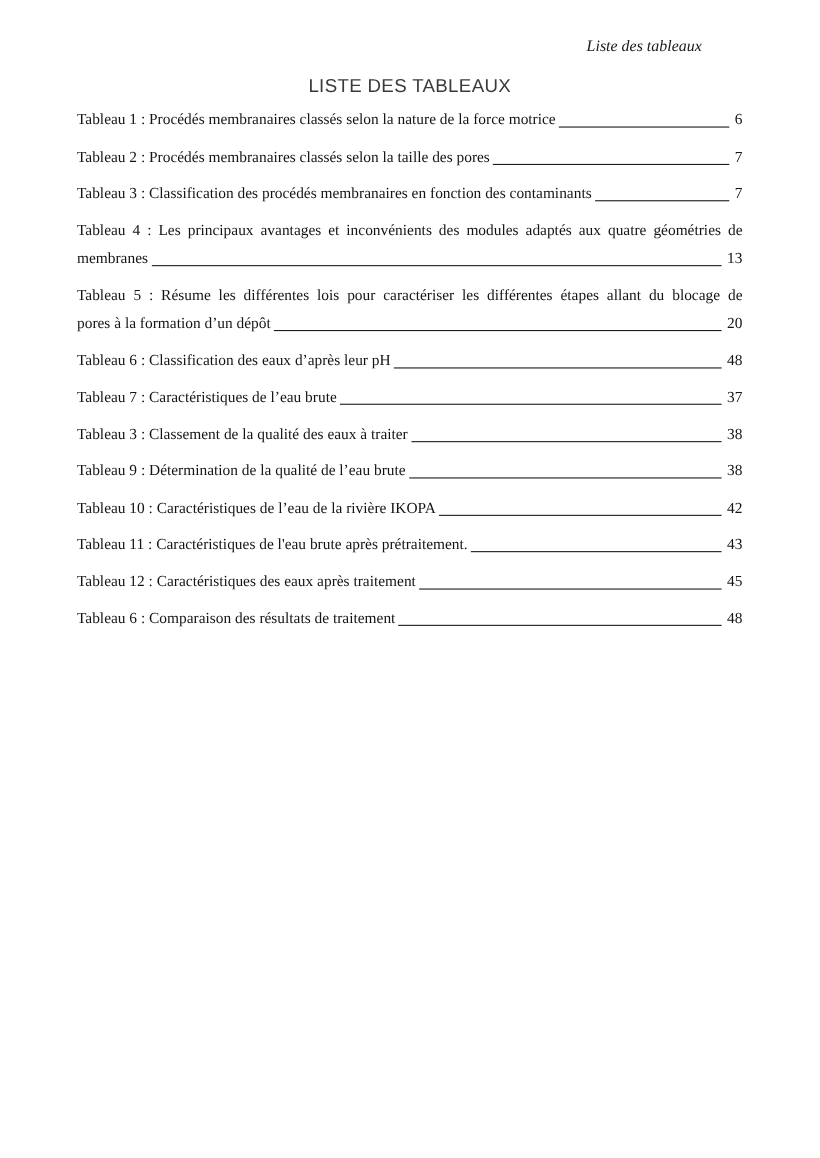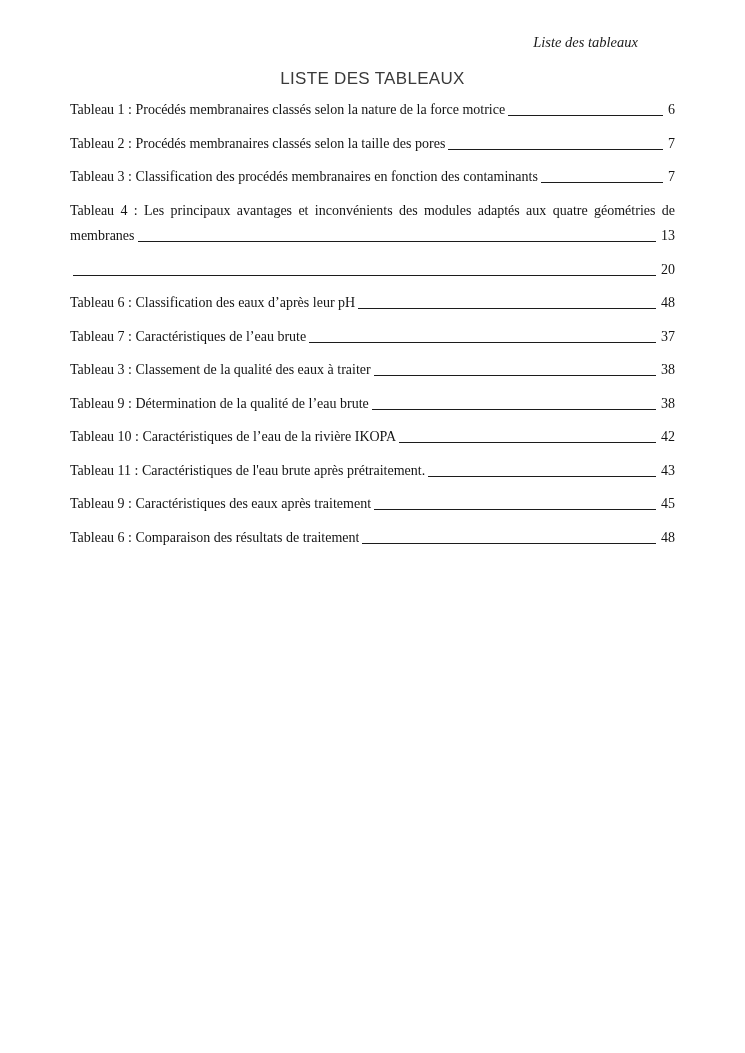--- a/index.html
+++ b/index.html
@@ -125,21 +125,23 @@
       </div>
       <div class="toc-entry">
         <div class="toc-just">Tableau 4 : Les principaux avantages et inconvénients des modules adaptés aux quatre géométries de</div>
         <div class="toc-row">
           <span class="toc-text">membranes</span>
           <span class="leader"></span>
           <span class="toc-page">13</span>
         </div>
       </div>
       <div class="toc-entry">
-        <div class="toc-row">
+        <div class="toc-just">Tableau 5 : Résume les différentes lois pour caractériser les différentes étapes allant du blocage de</div>
+        <div class="toc-row">
+          <span class="toc-text">pores à la formation d’un dépôt</span>
           <span class="leader"></span>
           <span class="toc-page">20</span>
         </div>
       </div>
       <div class="toc-entry">
         <div class="toc-row">
           <span class="toc-text">Tableau 6 : Classification des eaux d’après leur pH</span>
           <span class="leader"></span>
           <span class="toc-page">48</span>
         </div>
@@ -174,21 +176,21 @@
       </div>
       <div class="toc-entry">
         <div class="toc-row">
           <span class="toc-text">Tableau 11 : Caractéristiques de l'eau brute après prétraitement.</span>
           <span class="leader"></span>
           <span class="toc-page">43</span>
         </div>
       </div>
       <div class="toc-entry">
         <div class="toc-row">
-          <span class="toc-text">Tableau 9 : Caractéristiques des eaux après traitement</span>
+          <span class="toc-text">Tableau 12 : Caractéristiques des eaux après traitement</span>
           <span class="leader"></span>
           <span class="toc-page">45</span>
         </div>
       </div>
       <div class="toc-entry">
         <div class="toc-row">
           <span class="toc-text">Tableau 6 : Comparaison des résultats de traitement</span>
           <span class="leader"></span>
           <span class="toc-page">48</span>
         </div>

